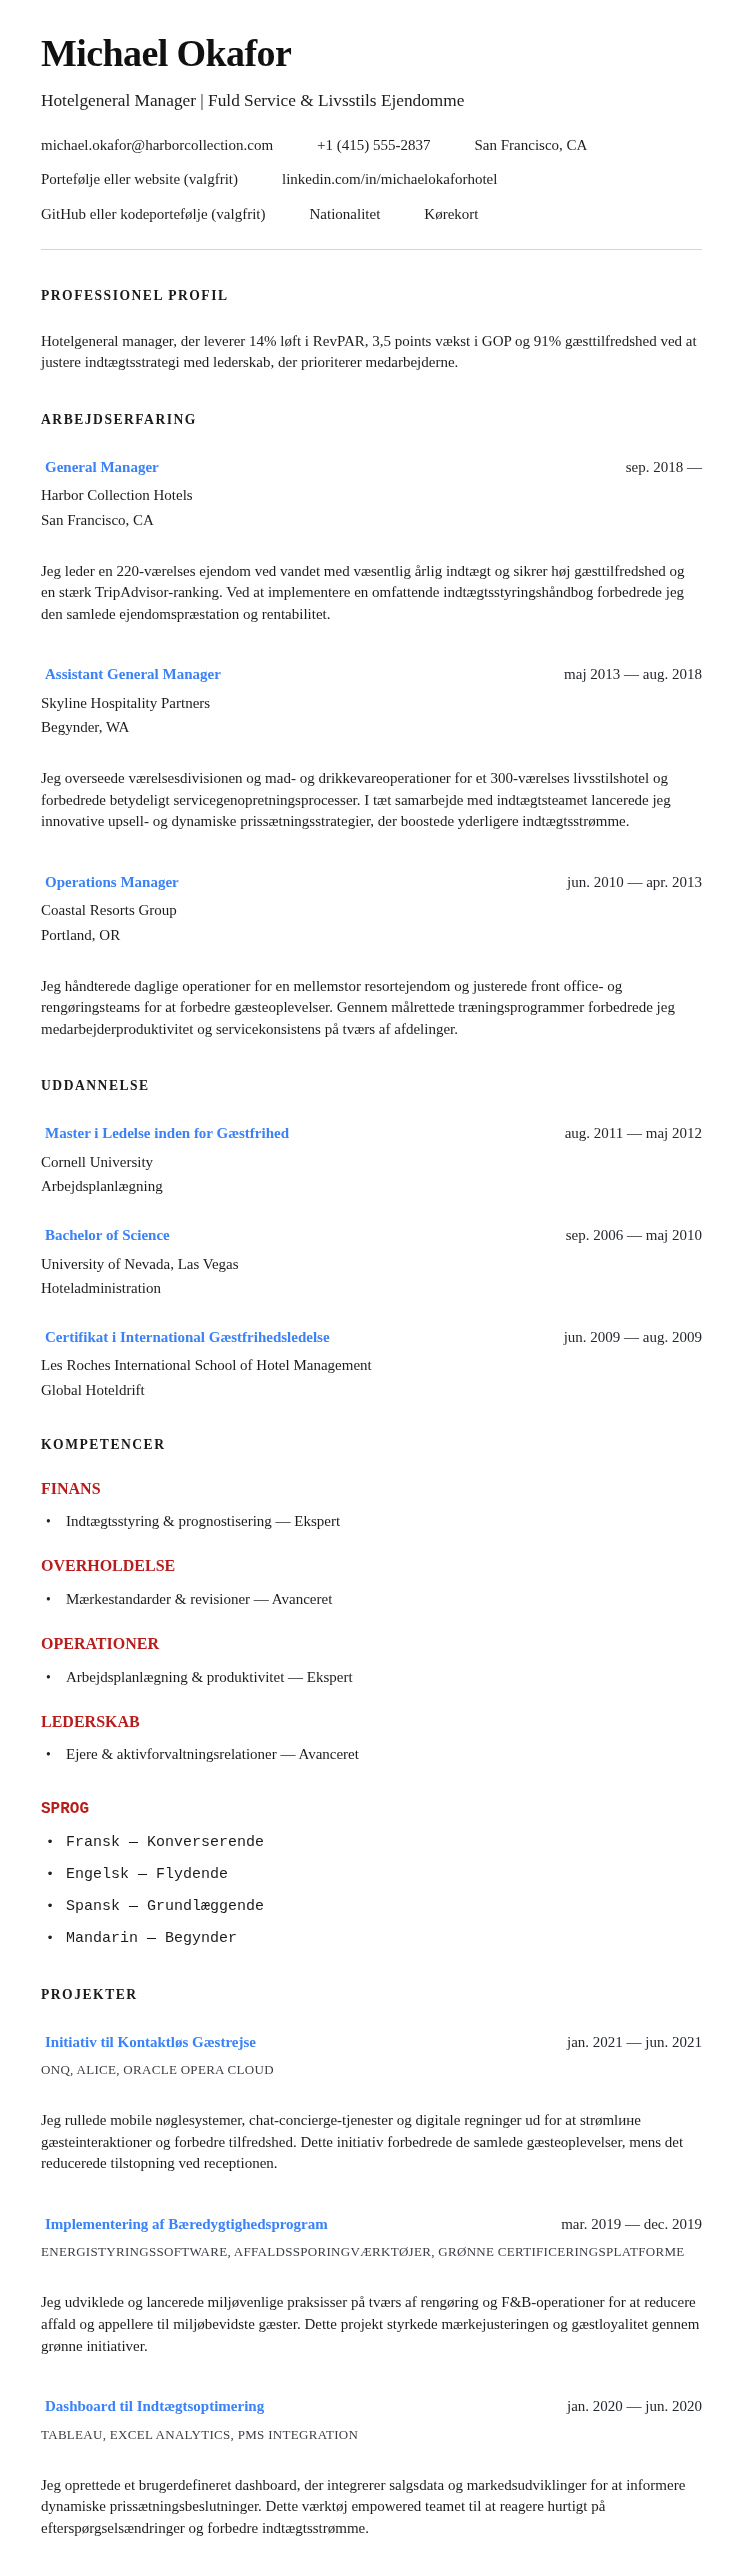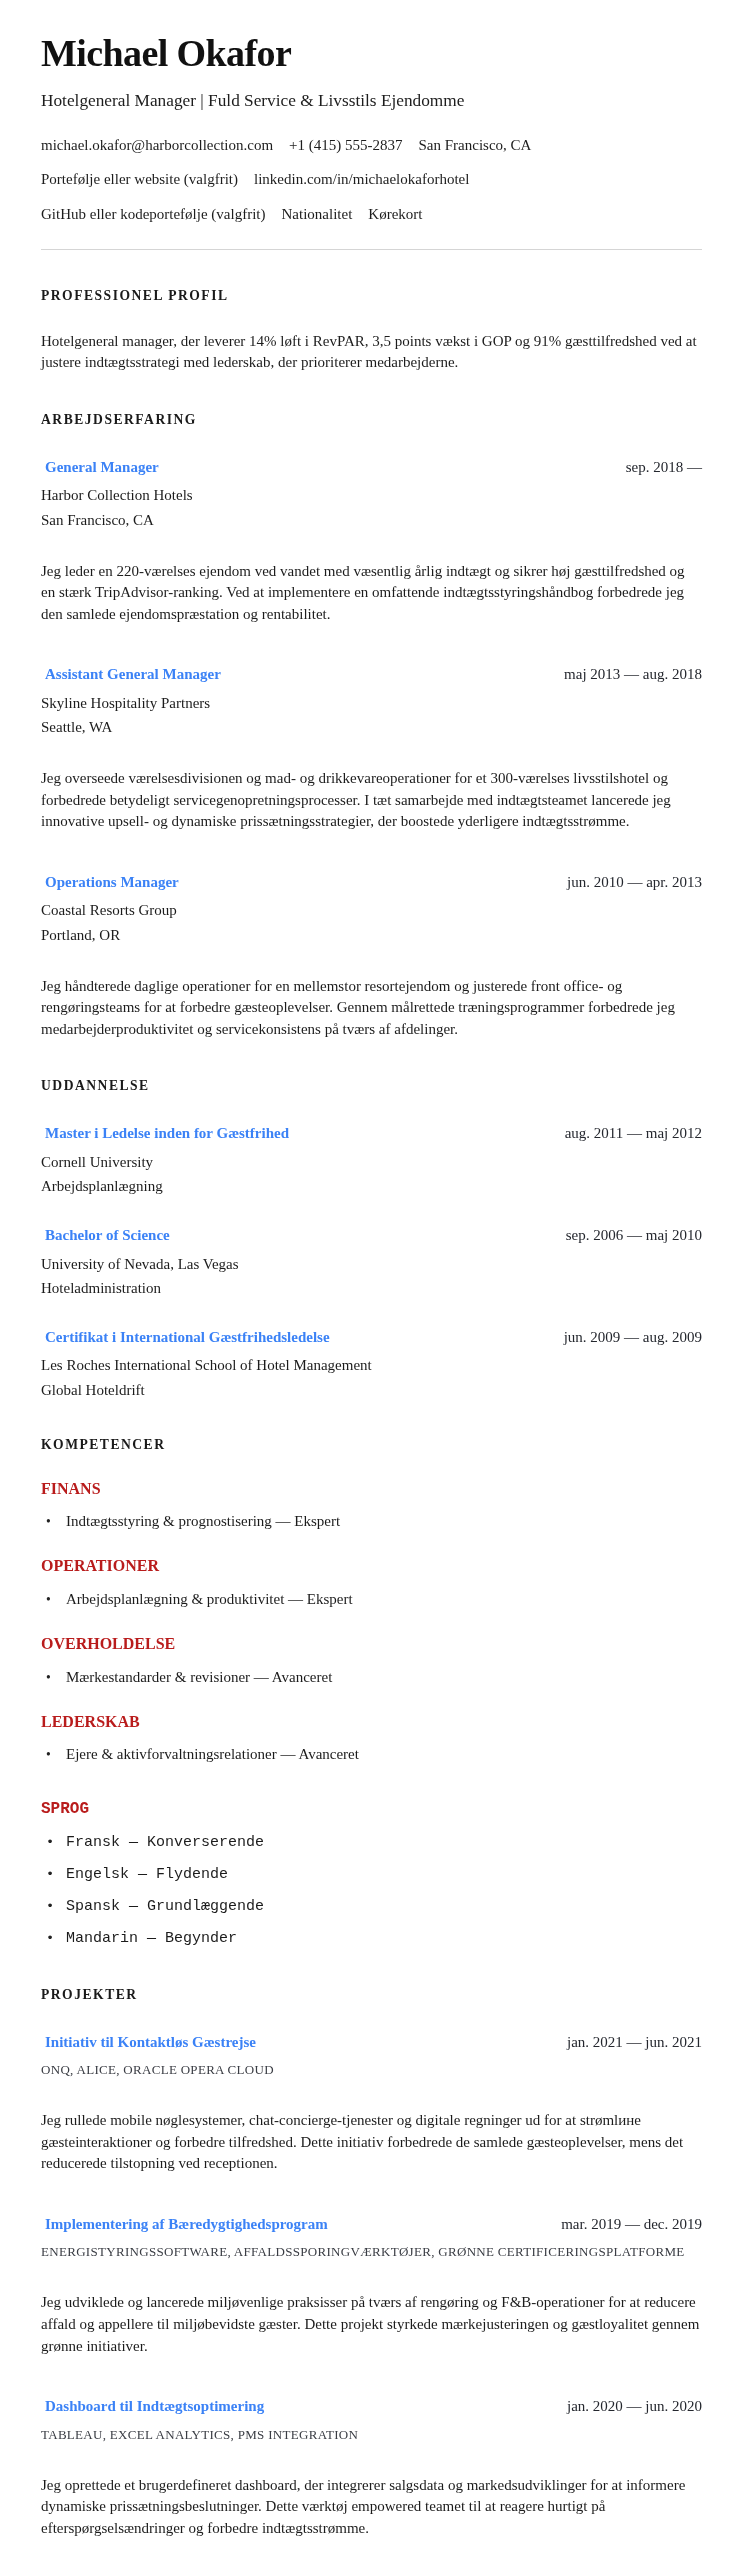--- a/index.html
+++ b/index.html
@@ -16,21 +16,21 @@
     font-size: 38px;
     font-weight: 700;
     color: #111;
     margin: 0 0 16px;
     letter-spacing: -0.6px;
   }
   .subtitle { font-size: 17.3px; margin: 0 0 26px; color: #1d1d1d; }
   .contact-row {
     display: flex;
     flex-wrap: wrap;
-    gap: 16px;
+    gap: 44px;
     font-size: 15px;
     margin: 0 0 17.3px;
     color: #1d1d1d;
   }
   .divider { border: none; border-top: 1.2px solid #d5d5d5; margin: 26px 0 0; }
   section { margin-top: 38px; }
   .sec-heading {
     font-size: 13.6px;
     font-weight: 700;
     letter-spacing: 1.5px;
@@ -130,21 +130,21 @@
       <div class="loc">San Francisco, CA</div>
       <p class="desc">Jeg leder en 220-værelses ejendom ved vandet med væsentlig årlig indtægt og sikrer høj gæsttilfredshed og en stærk TripAdvisor-ranking. Ved at implementere en omfattende indtægtsstyringshåndbog forbedrede jeg den samlede ejendomspræstation og rentabilitet.</p>
     </div>
 
     <div class="job">
       <div class="item-head">
         <h3 class="item-title">Assistant General Manager</h3>
         <span class="dates">maj 2013 — aug. 2018</span>
       </div>
       <div class="org">Skyline Hospitality Partners</div>
-      <div class="loc">Seattle, WA</div>
+      <div class="loc">Begynder, WA</div>
       <p class="desc">Jeg overseede værelsesdivisionen og mad- og drikkevareoperationer for et 300-værelses livsstilshotel og forbedrede betydeligt servicegenopretningsprocesser. I tæt samarbejde med indtægtsteamet lancerede jeg innovative upsell- og dynamiske prissætningsstrategier, der boostede yderligere indtægtsstrømme.</p>
     </div>
 
     <div class="job">
       <div class="item-head">
         <h3 class="item-title">Operations Manager</h3>
         <span class="dates">jun. 2010 — apr. 2013</span>
       </div>
       <div class="org">Coastal Resorts Group</div>
       <div class="loc">Portland, OR</div>
@@ -187,30 +187,30 @@
     <h2 class="sec-heading">KOMPETENCER</h2>
 
     <div class="skill-group">
       <h3 class="group-name">FINANS</h3>
       <ul class="blist">
         <li>Indtægtsstyring &amp; prognostisering — Ekspert</li>
       </ul>
     </div>
 
     <div class="skill-group">
+      <h3 class="group-name">OVERHOLDELSE</h3>
+      <ul class="blist">
+        <li>Mærkestandarder &amp; revisioner — Avanceret</li>
+      </ul>
+    </div>
+
+    <div class="skill-group">
       <h3 class="group-name">OPERATIONER</h3>
       <ul class="blist">
         <li>Arbejdsplanlægning &amp; produktivitet — Ekspert</li>
-      </ul>
-    </div>
-
-    <div class="skill-group">
-      <h3 class="group-name">OVERHOLDELSE</h3>
-      <ul class="blist">
-        <li>Mærkestandarder &amp; revisioner — Avanceret</li>
       </ul>
     </div>
 
     <div class="skill-group">
       <h3 class="group-name">LEDERSKAB</h3>
       <ul class="blist">
         <li>Ejere &amp; aktivforvaltningsrelationer — Avanceret</li>
       </ul>
     </div>
 

